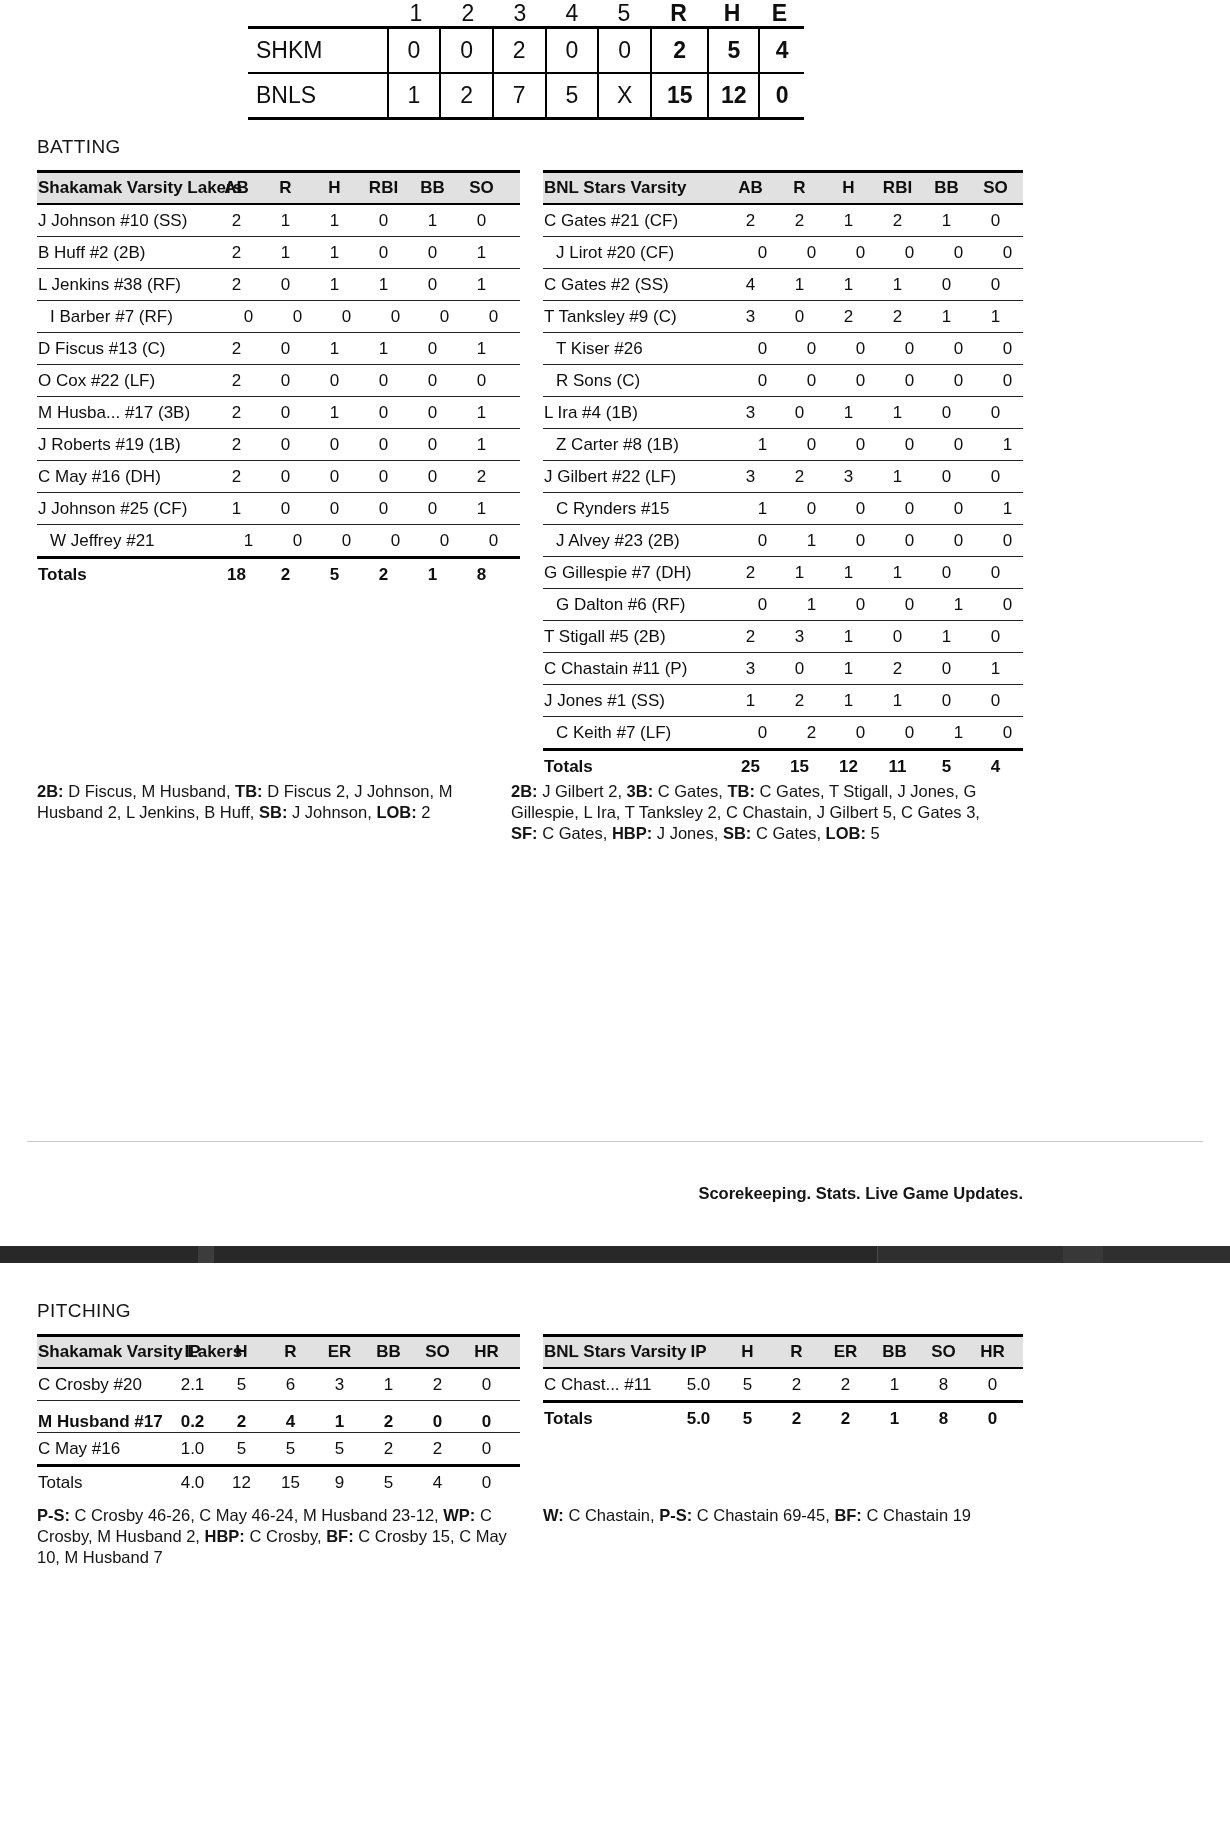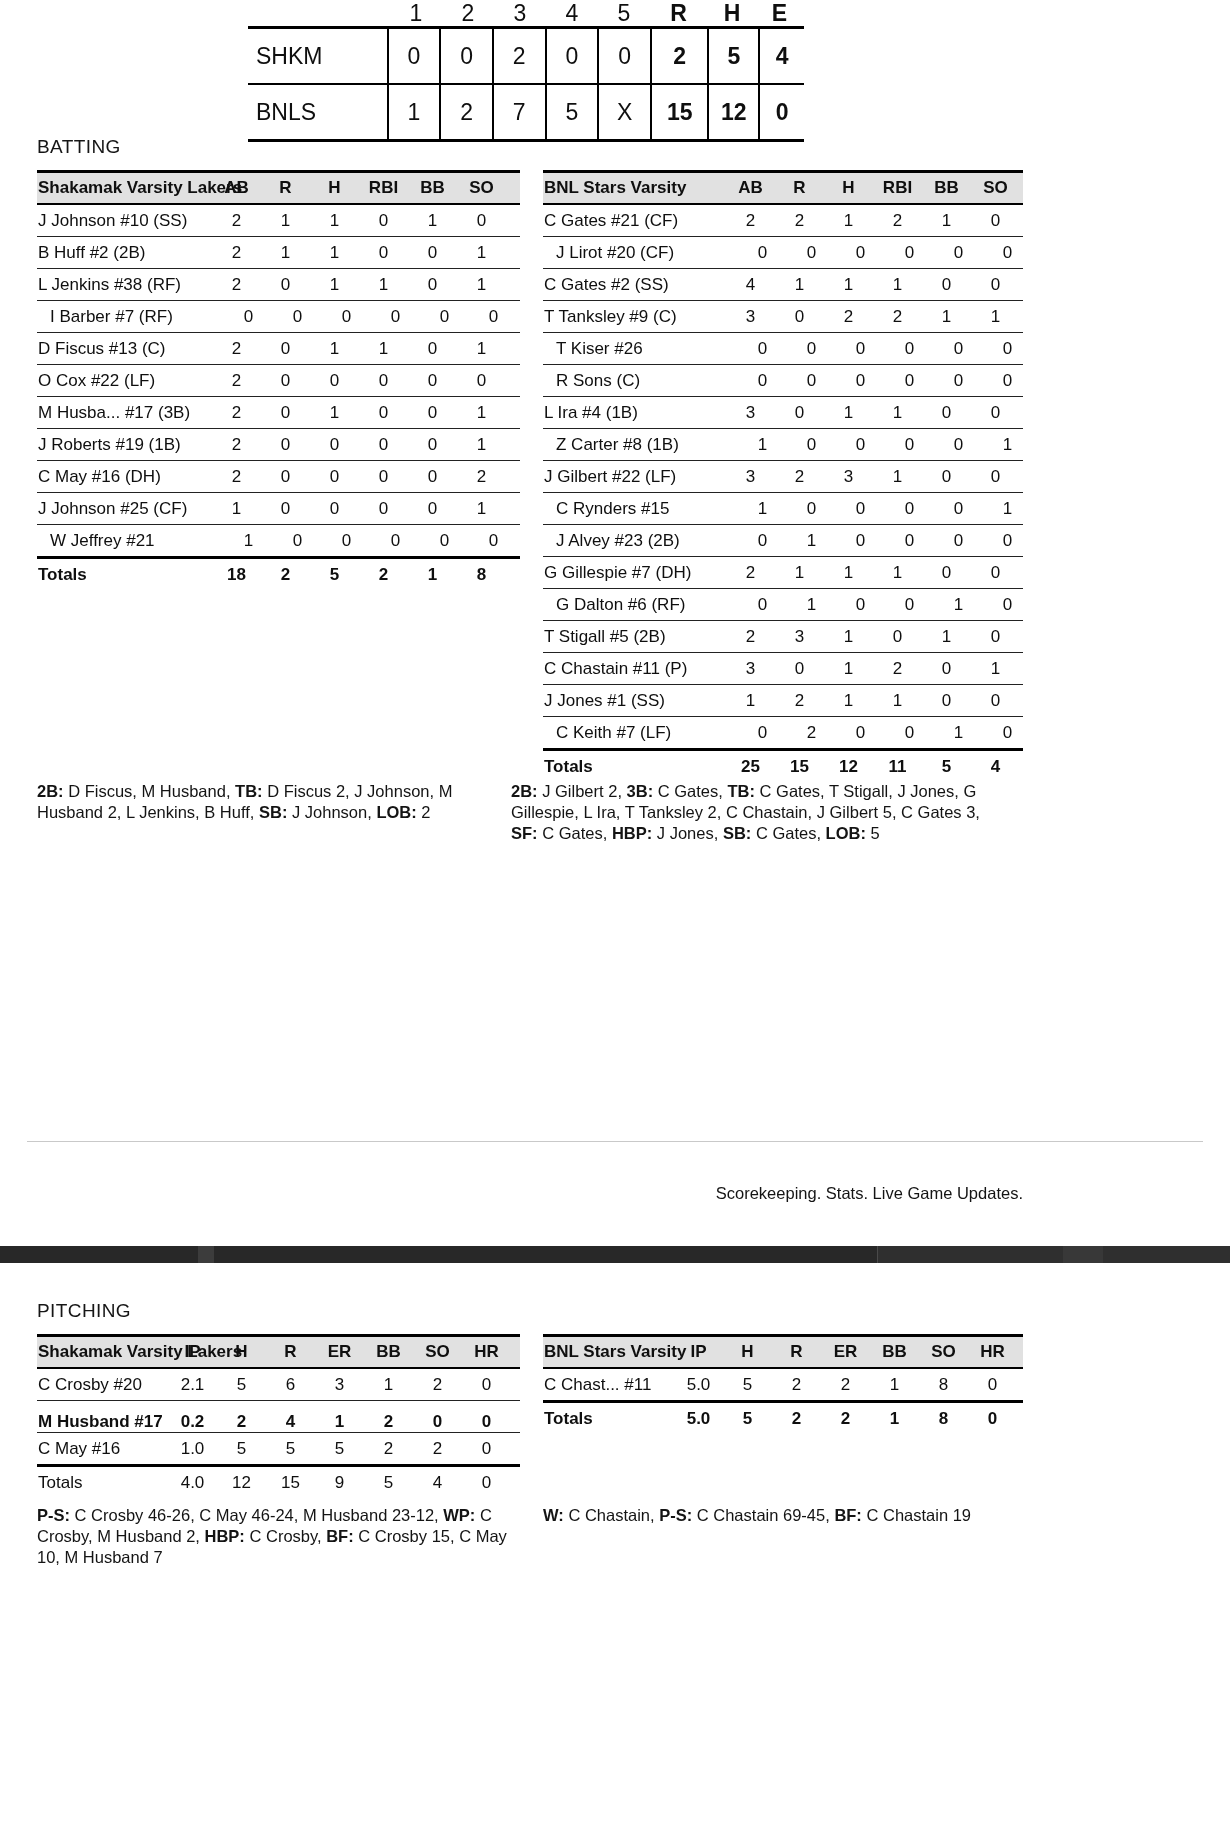--- a/index.html
+++ b/index.html
@@ -5,21 +5,21 @@
   html,body{margin:0;padding:0;}
   body{
     width:1230px;height:1837px;position:relative;overflow:hidden;background:#ffffff;
     font-family:"Liberation Sans","DejaVu Sans",sans-serif;color:#0f0f0f;
     -webkit-font-smoothing:antialiased;
   }
   .abs{position:absolute;}
 
   
   #linescore{left:248px;top:1px;width:556px;font-size:23px;}
-  .ls-row{display:flex;align-items:center;height:54px;}
+  .ls-row{display:flex;align-items:center;height:43px;}
   .ls-head{height:25px;font-weight:400;}
   .ls-head .ls-sum{font-weight:700;}
   .ls-label{width:142px;padding-left:8px;box-sizing:border-box;text-align:left;}
   .ls-in{width:52px;text-align:center;}
   .ls-sum{text-align:center;font-weight:700;}
   .ls-r{width:57px;} .ls-h{width:50px;} .ls-e{width:45px;}
   .ls-body{border-top:3px solid #000;border-bottom:3px solid #000;}
   .ls-body .ls-row + .ls-row{border-top:2px solid #000;}
   .ls-body .ls-in,.ls-body .ls-sum{border-left:2px solid #000;align-self:stretch;display:flex;align-items:center;justify-content:center;}
 
@@ -43,21 +43,21 @@
   .pit-l{width:483px;} .pit-r{width:480px;}
   .pit-l .st-name,.pit-r .st-name{width:130px;}
   .pit-l .st-num,.pit-r .st-num{width:49px;}
 
   
   .note{font-size:16.5px;line-height:21px;width:470px;color:#141414;}
   .note b{font-weight:700;}
 
   
   #divider{left:27px;top:1141px;width:1176px;height:1px;background:#c9c9c9;}
-  #tagline{right:207px;top:1184px;font-size:16.5px;font-weight:400;color:#141414;text-align:right;}
+  #tagline{right:207px;top:1184px;font-size:16.5px;font-weight:700;color:#141414;text-align:right;}
   #banner{left:0;top:1246px;width:1230px;height:17px;background:#282828;}
   #banner .notch{position:absolute;left:198px;top:0;width:16px;height:17px;background:#3c3c3c;}
   #banner .rseg{position:absolute;left:877px;top:0;right:0;height:17px;background:#2f2f2f;border-left:1px solid #4a4a4a;}
   #banner .rnotch{position:absolute;left:1063px;top:0;width:40px;height:17px;background:#383838;}
 </style>
 </head>
 <body>
 
 <div id="linescore" class="abs">
     <div class="ls-row ls-head">

